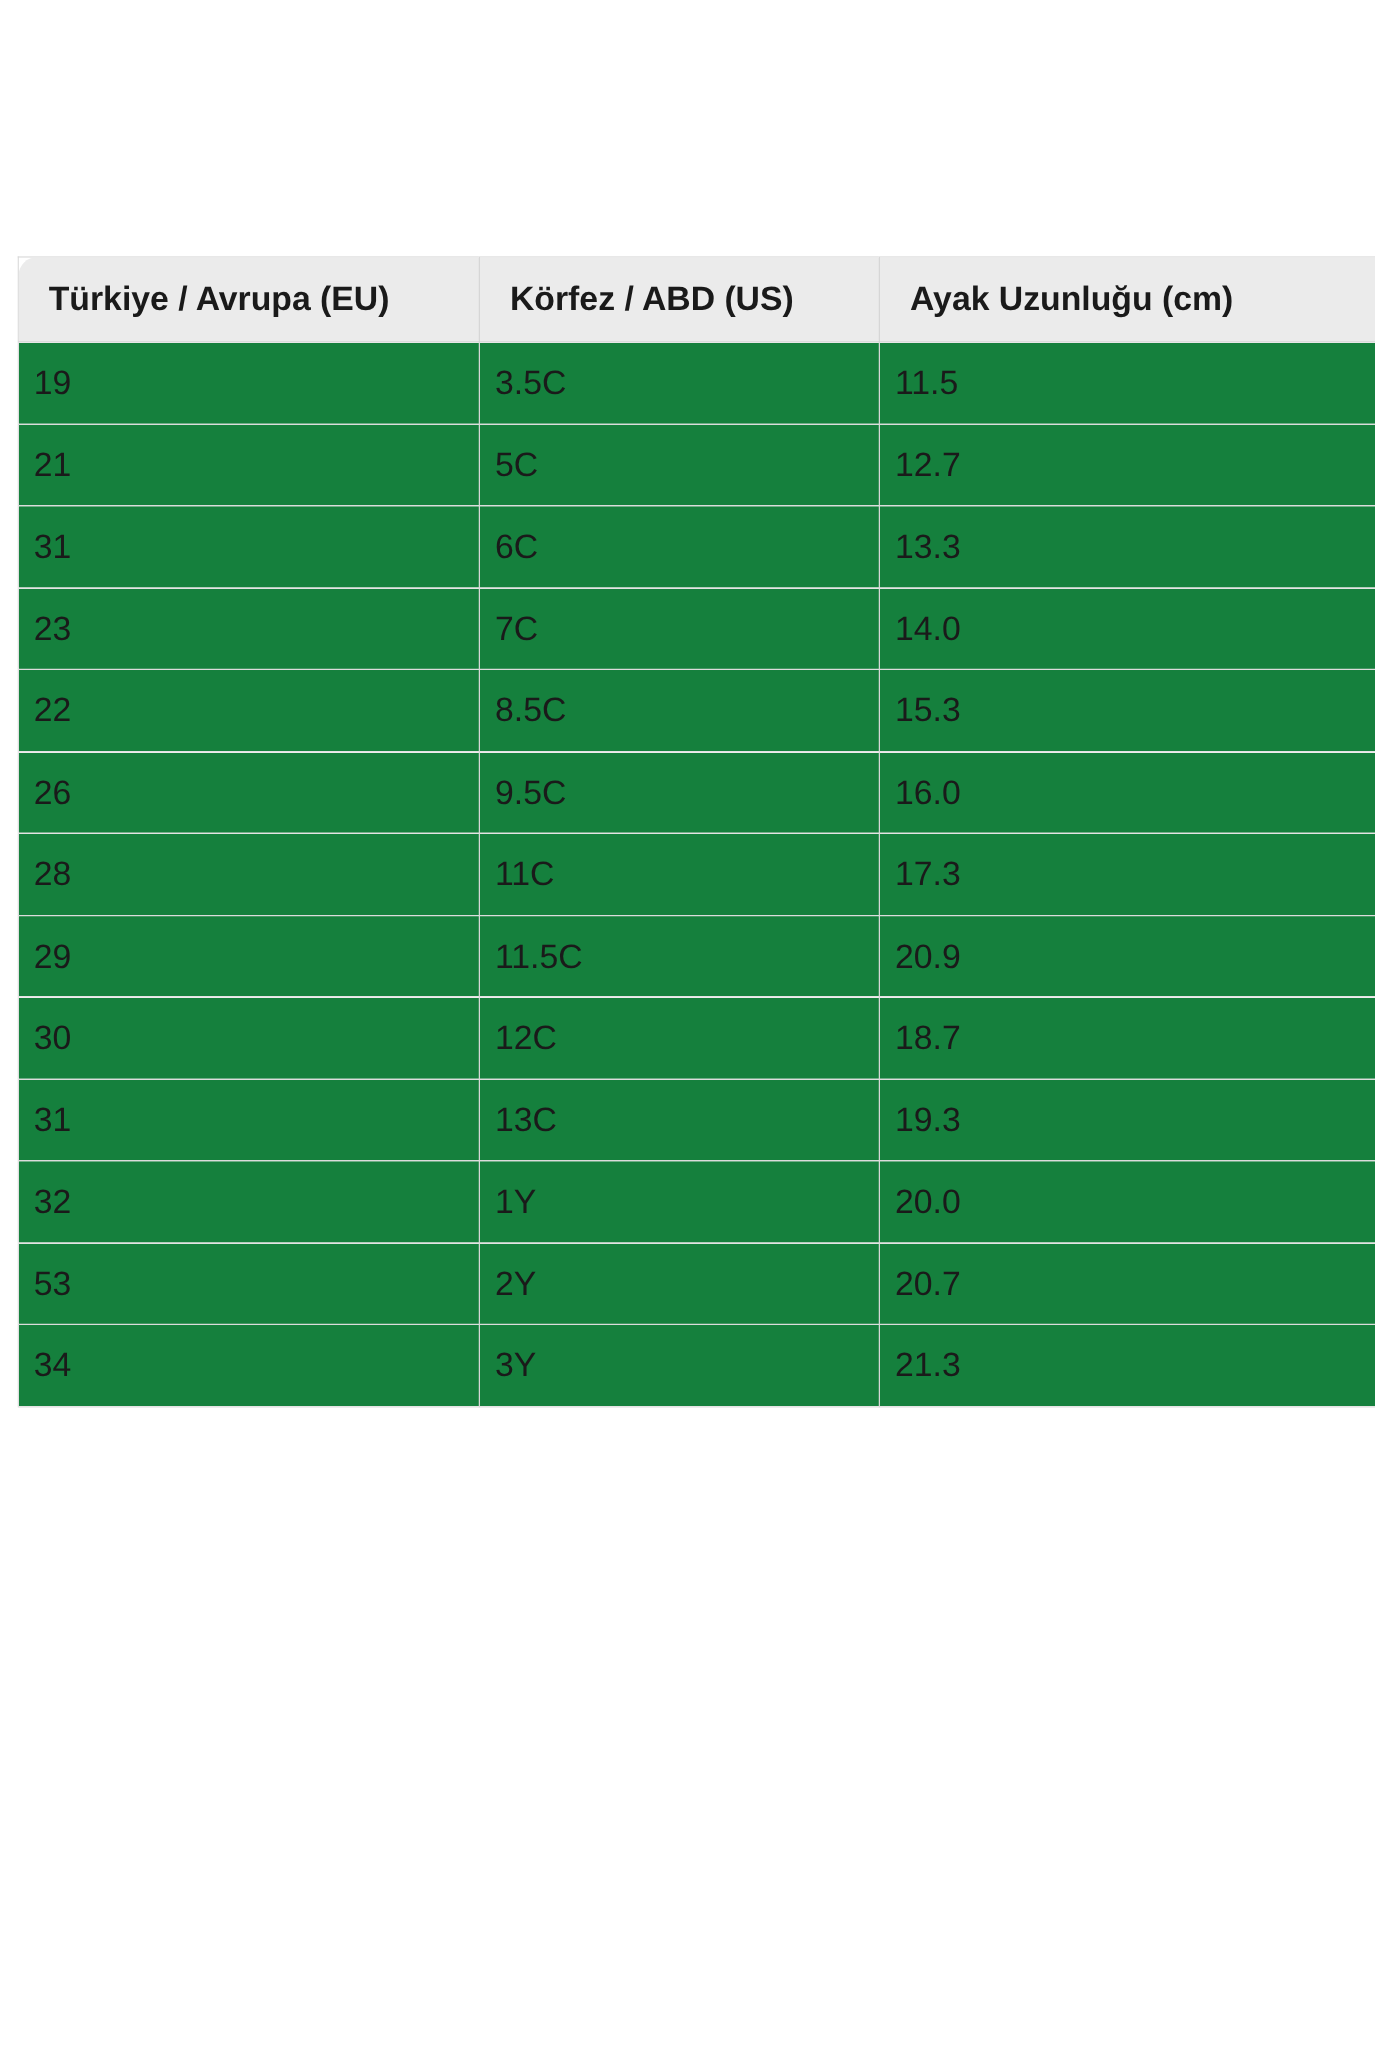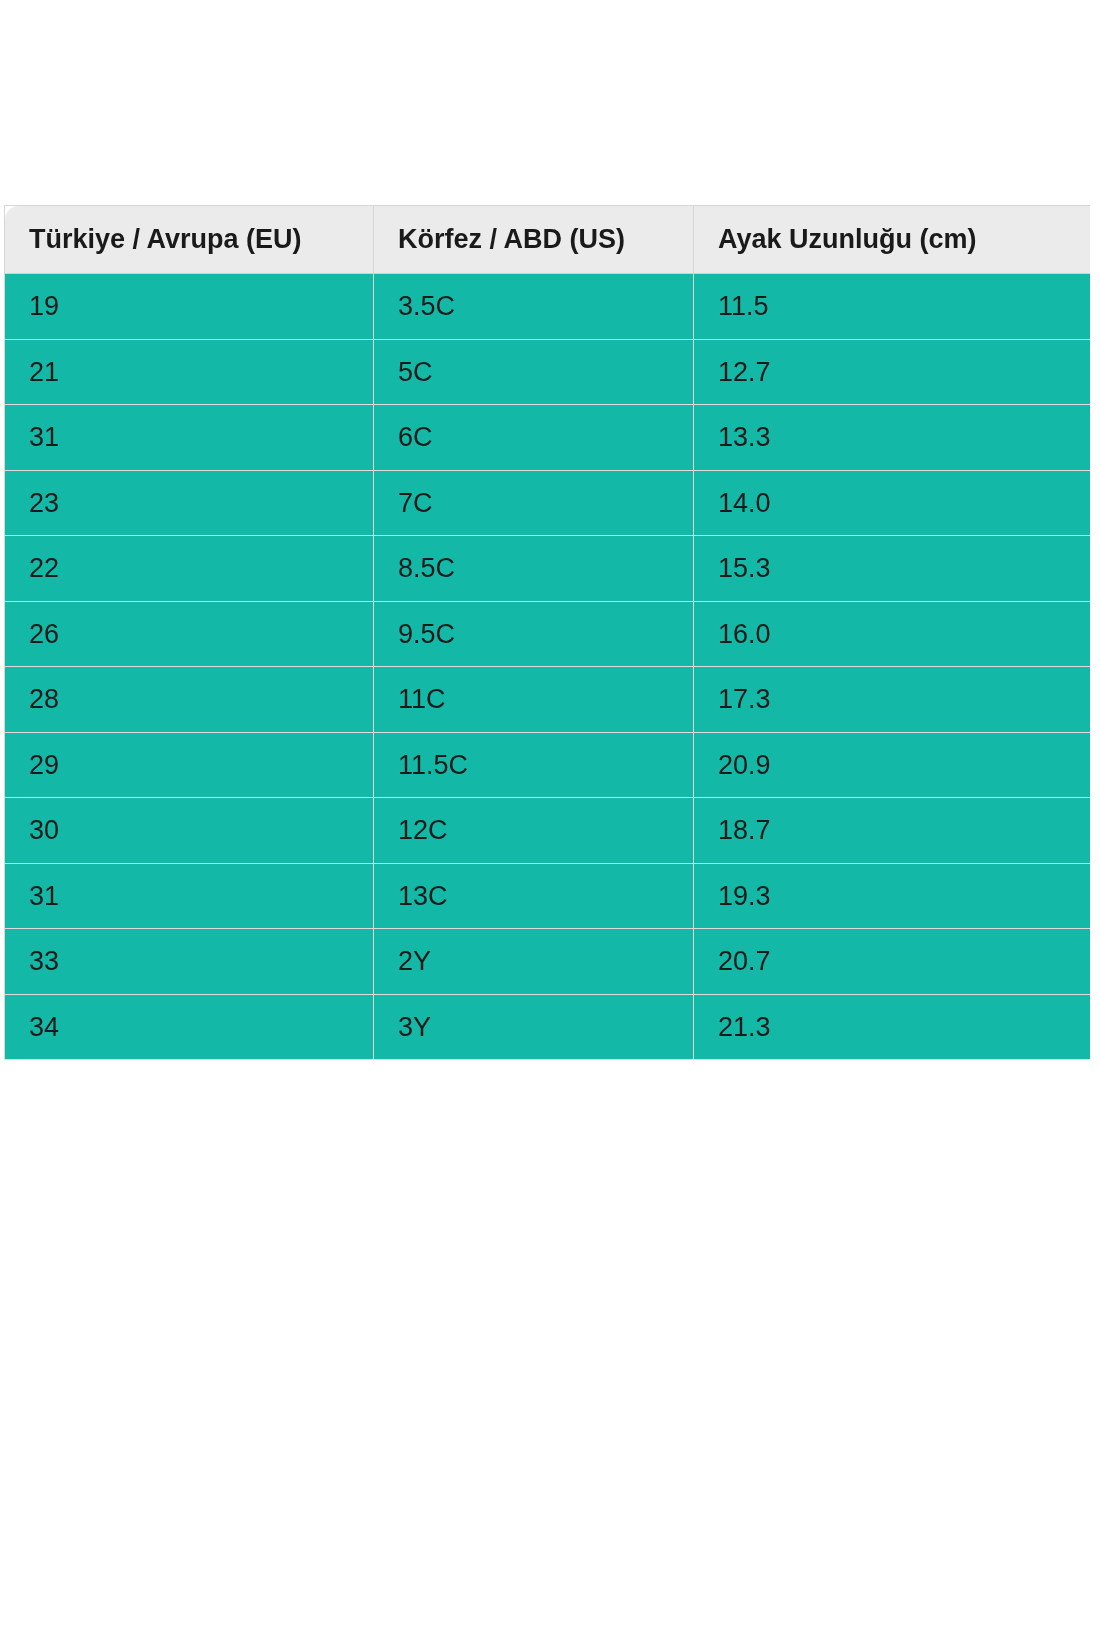--- a/index.html
+++ b/index.html
@@ -16,21 +16,21 @@
     position: relative;
     width: 1100px;
     height: 1650px;
     background: #ffffff;
     overflow: hidden;
   }
 
   
   .table-clip {
     position: absolute;
-    left: 4px;
+    left: 14px;
     top: 205px;
     width: 1086px;        
     height: 1207px;       
     overflow: hidden;
   }
 
   table.size-table {
     border-collapse: collapse;
     table-layout: fixed;
     width: 1086px;
@@ -56,26 +56,26 @@
     border-bottom: 1px solid #cfcfcf;
     white-space: nowrap;
     overflow: hidden;
   }
 
   thead th.first-head {
     border-top-left-radius: 14px;
   }
 
   tbody td {
-    background: #14b8a6;
+    background: #15803d;
     color: #1a1a1a;
     font-size: 27px;
     font-weight: normal;
     text-align: left;
-    padding: 0 0 0 24px;
+    padding: 0 0 0 12px;
     height: 64.5px;
     line-height: 64.5px;
     border-right: 1px solid #d6d6d6;
     border-bottom: 1px solid #dcdcdc;
     white-space: nowrap;
     overflow: hidden;
   }
 </style>
 </head>
 <body>
@@ -141,21 +141,26 @@
             <td>30</td>
             <td>12C</td>
             <td>18.7</td>
           </tr>
           <tr>
             <td>31</td>
             <td>13C</td>
             <td>19.3</td>
           </tr>
           <tr>
-            <td>33</td>
+            <td>32</td>
+            <td>1Y</td>
+            <td>20.0</td>
+          </tr>
+          <tr>
+            <td>53</td>
             <td>2Y</td>
             <td>20.7</td>
           </tr>
           <tr>
             <td>34</td>
             <td>3Y</td>
             <td>21.3</td>
           </tr>
         </tbody>
     </table>

